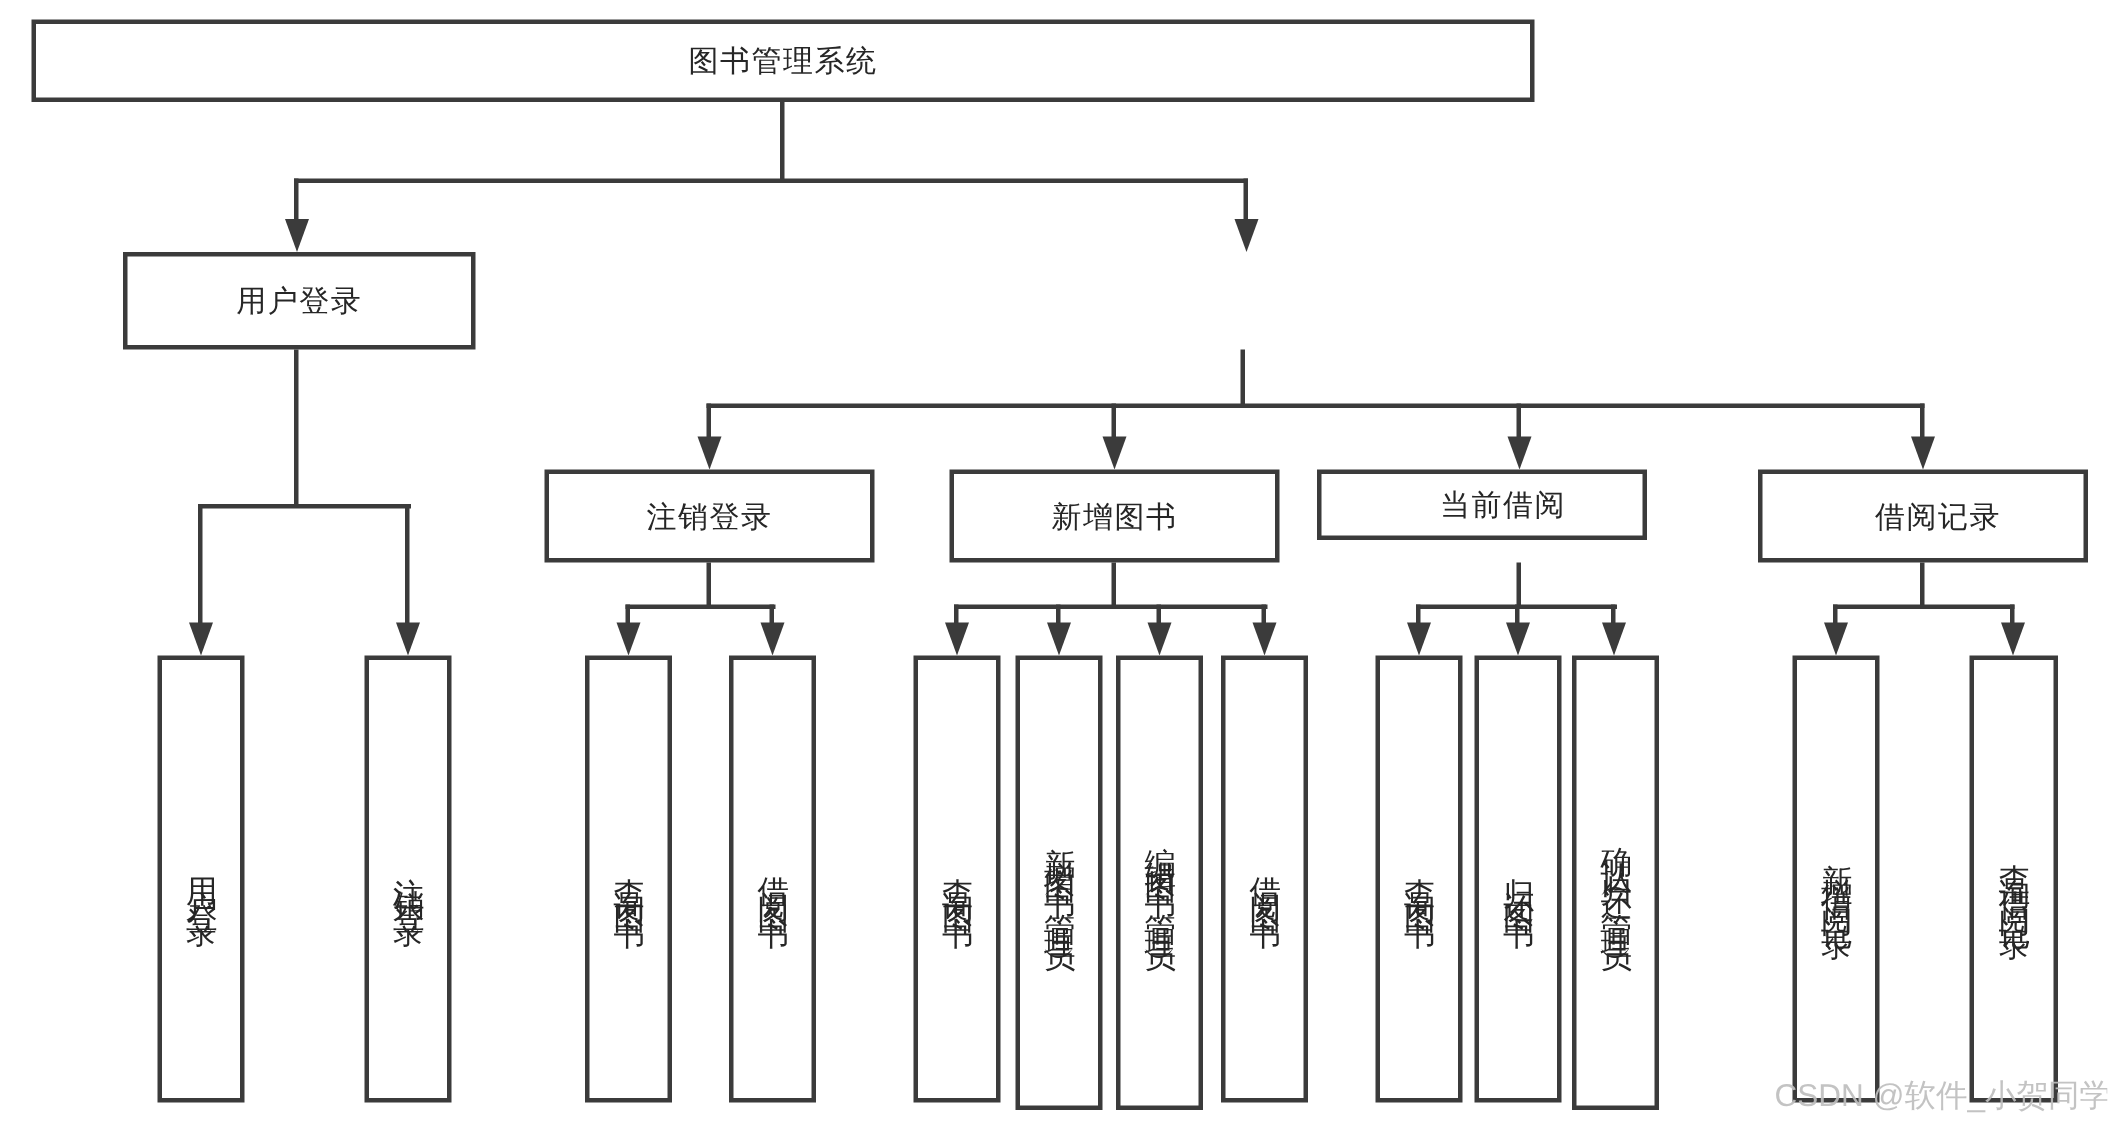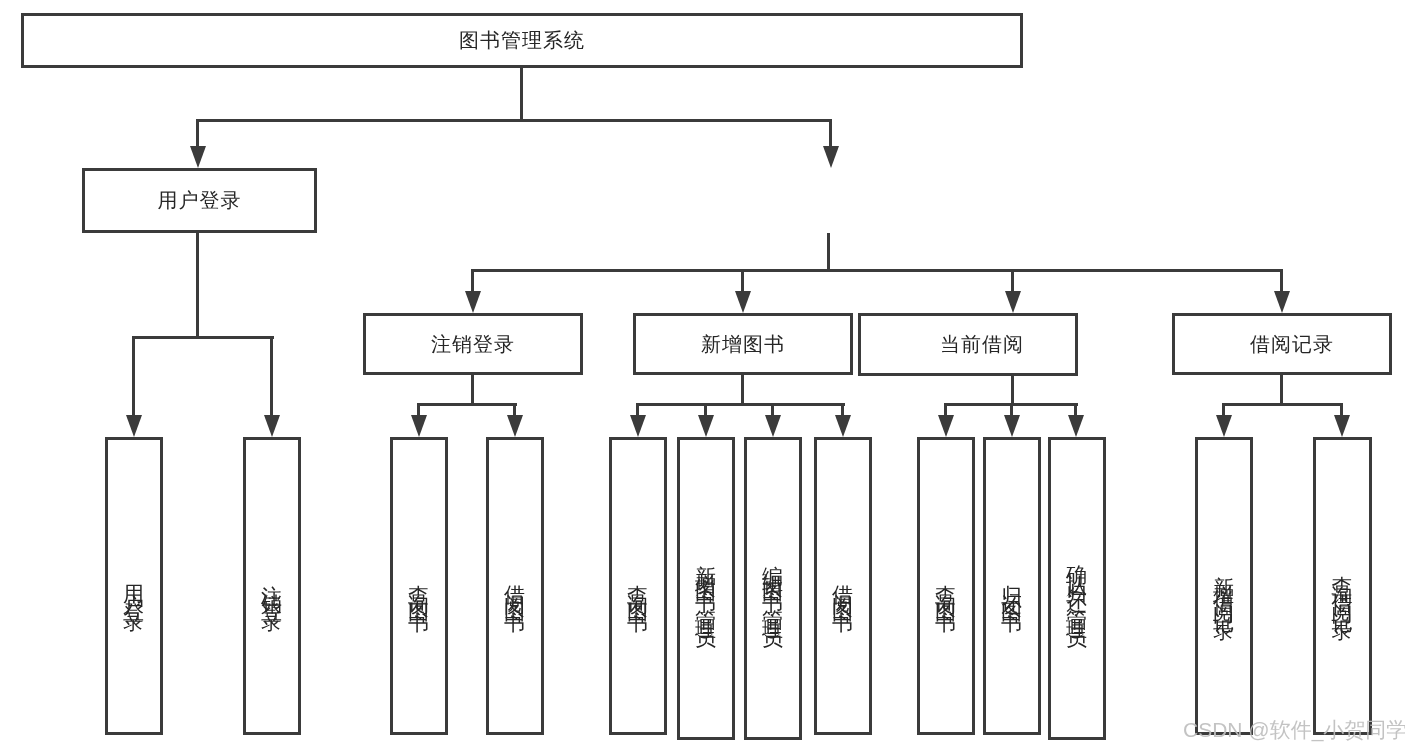--- a/index.html
+++ b/index.html
@@ -65,21 +65,21 @@
   <div class="arr" style="left:1005px; top:291px;"></div>
   <div class="vline" style="left:1280px; top:269px; height:24px;"></div>
   <div class="arr" style="left:1274px; top:291px;"></div>
 
   <div class="node hnode" style="left:363px; top:313px; width:220px; height:62px;">
     <span>注销登录</span>
   </div>
   <div class="node hnode" style="left:633px; top:313px; width:220px; height:62px;">
     <span>新增图书</span>
   </div>
-  <div class="node hnode" style="left:858px; top:313px; width:220px; height:63px;padding-left:28px;">
+  <div class="node hnode" style="left:878px; top:313px; width:220px; height:47px;padding-left:28px;">
     <span>当前借阅</span>
   </div>
   <div class="node hnode" style="left:1172px; top:313px; width:220px; height:62px;padding-left:20px;">
     <span>借阅记录</span>
   </div>
 
   <div class="vline" style="left:471px; top:375px; height:31px;"></div>
   <div class="hline" style="left:417px; top:403px; width:100px;"></div>
   <div class="vline" style="left:417px; top:403px; height:14px;"></div>
   <div class="arr" style="left:411px; top:415px;"></div>

